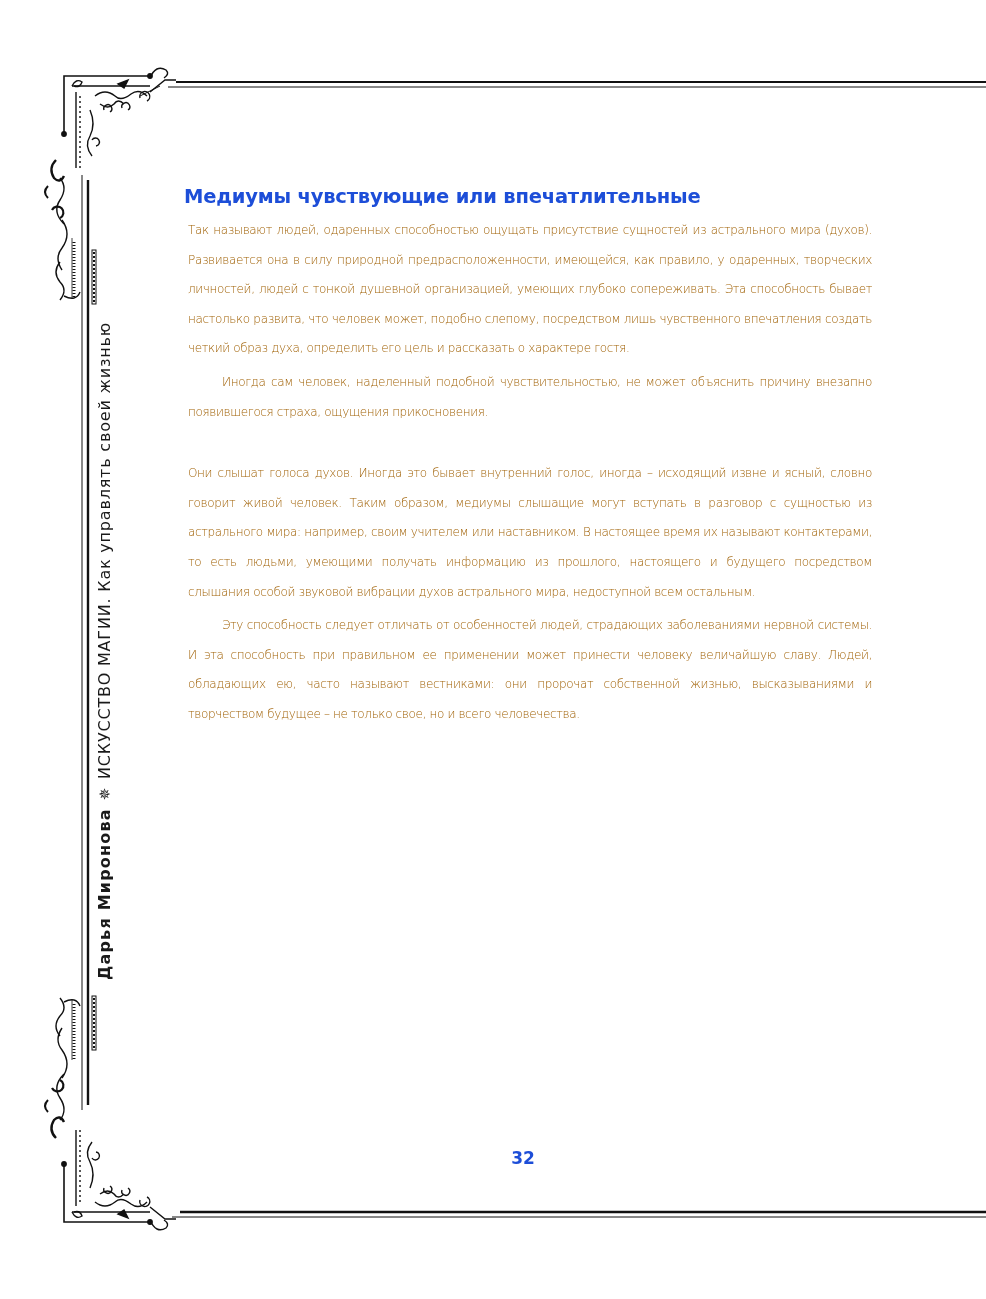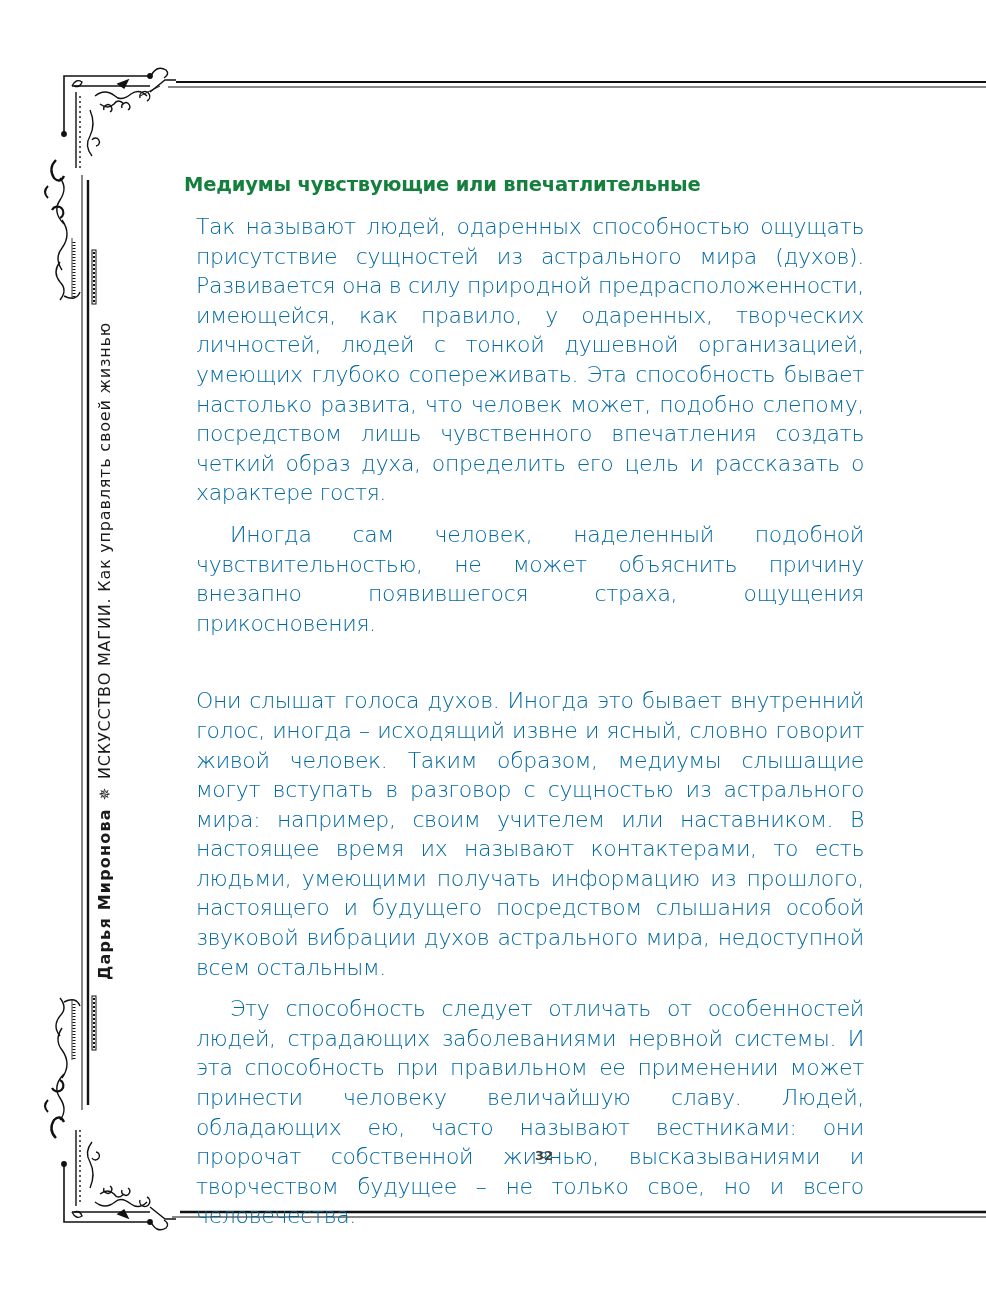--- a/index.html
+++ b/index.html
@@ -5,25 +5,25 @@
   html, body { margin: 0; padding: 0; background: #ffffff; }
   body { width: 986px; height: 1299px; position: relative; overflow: hidden; font-family: "DejaVu Sans", "Liberation Sans", sans-serif; color: #1a1a1a; }
   .page { position: absolute; left: 0; top: 0; width: 986px; height: 1299px; }
   .frame-svg { position: absolute; left: 0; top: 0; width: 986px; height: 1299px; pointer-events: none; }
   .spine { position: absolute; left: 95px; top: 980px; width: 0; height: 0; }
   .spine-inner { position: absolute; left: 0; top: 0; transform: rotate(-90deg); transform-origin: 0 0; white-space: nowrap; font-size: 16px; line-height: 20px; color: #1a1a1a; letter-spacing: 0.6px; font-family: "DejaVu Sans", sans-serif; }
   .spine-author { font-weight: bold; letter-spacing: 1.2px; }
   .spine-star { display: inline-block; margin: 0 8px; font-size: 15px; }
   .spine-title { font-weight: normal; letter-spacing: 0.8px; }
   .content { position: absolute; left: 184px; top: 170px; width: 692px; }
-  .heading { font-family: "DejaVu Sans", sans-serif; font-weight: bold; font-size: 19.5px; line-height: 30px; margin: 0 0 4px 0; color: #15803d; letter-spacing: -0.2px; }
-  .para { font-family: "DejaVu Sans", sans-serif; font-size: 22px; line-height: 29.6px; text-align: justify; margin: 12px; color: #0369a1; font-weight: 300; letter-spacing: -0.35px; word-spacing: 0px; }
+  .heading { font-family: "DejaVu Sans", sans-serif; font-weight: bold; font-size: 19.5px; line-height: 30px; margin: 12px 0 4px 0; color: #1d4ed8; letter-spacing: -0.2px; }
+  .para { font-family: "DejaVu Sans", sans-serif; font-size: 12px; line-height: 29.6px; text-align: justify; margin: 4px; color: #a16207; font-weight: 300; letter-spacing: -0.35px; word-spacing: 0px; }
   .para.indent { text-indent: 34px; }
   .section-gap { height: 24px; }
-  .page-number { position: absolute; left: 493px; top: 1148px; width: 60px; text-align: right; font-family: "DejaVu Sans", sans-serif; font-weight: bold; font-size: 13px; color: #404040; }
+  .page-number { position: absolute; left: 493px; top: 1148px; width: 60px; text-align: center; font-family: "DejaVu Sans", sans-serif; font-weight: bold; font-size: 17px; color: #1d4ed8; }
 </style>
 </head>
 <body>
 
 <div class="page">
 
   <svg class="frame-svg" viewBox="0 0 986 1299" xmlns="http://www.w3.org/2000/svg">
 
     <g stroke="#111" fill="none">
       <line x1="176" y1="82" x2="986" y2="82" stroke-width="2.2"></line>

